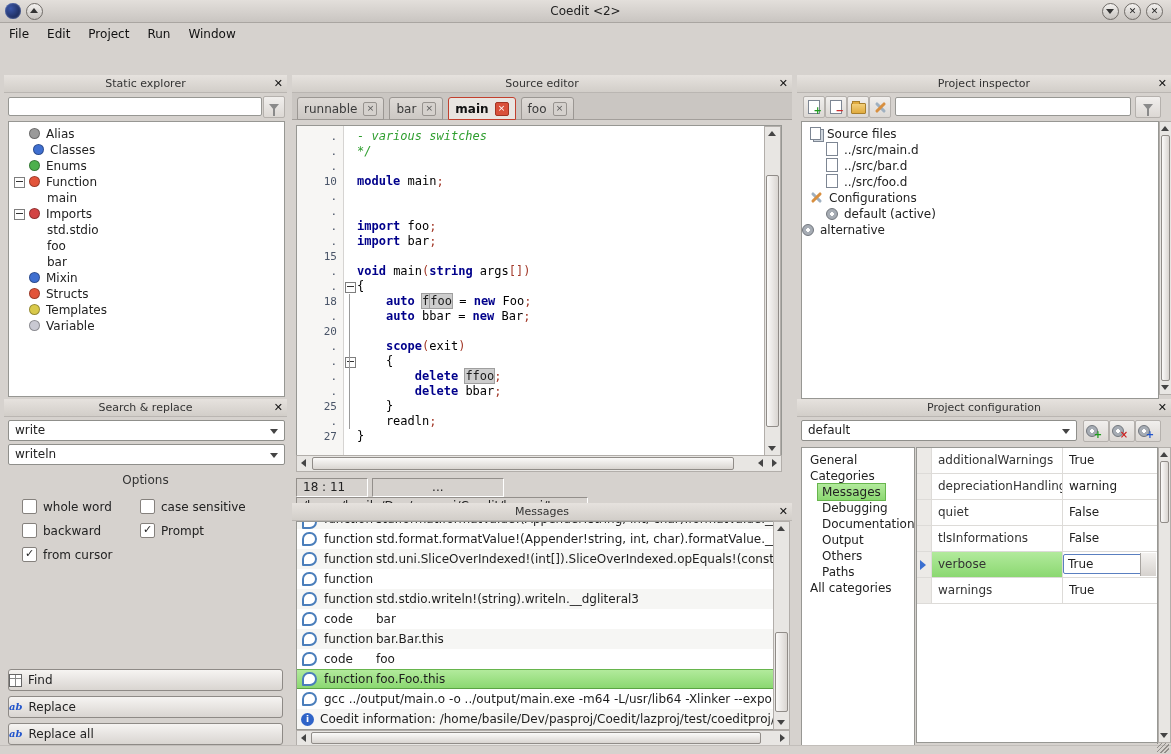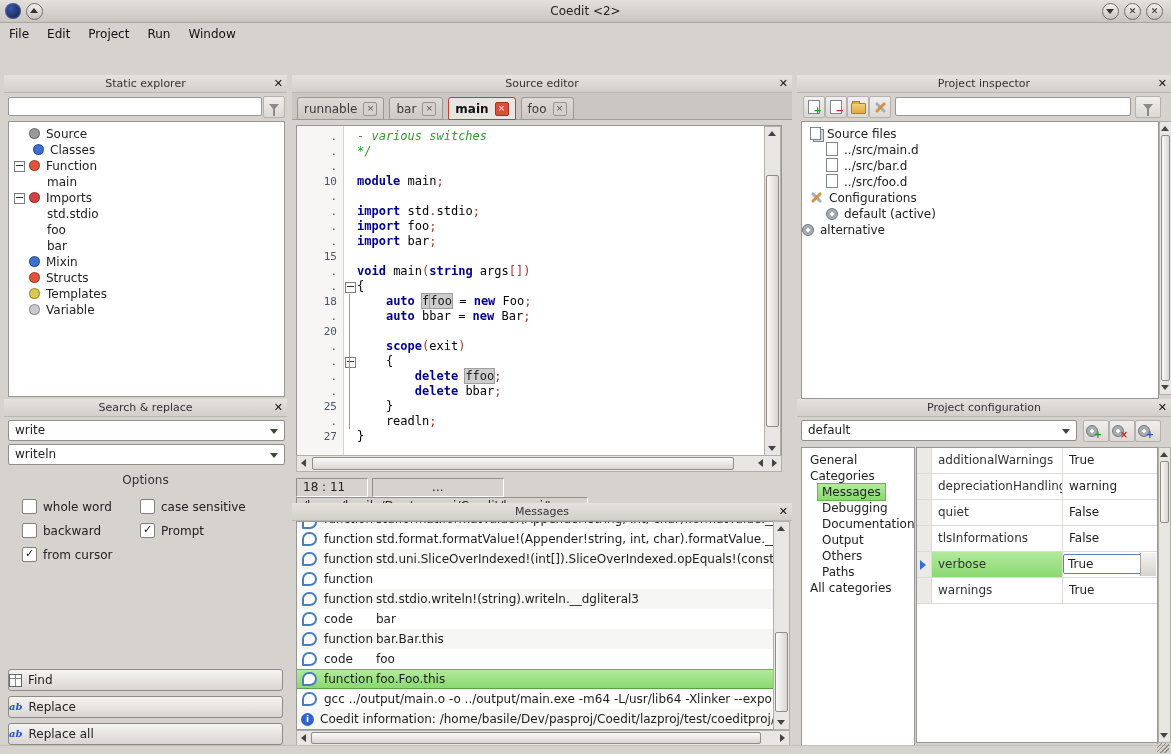--- a/index.html
+++ b/index.html
@@ -150,22 +150,23 @@
 <div class="panel" id="p-explorer" style="left:4px;top:75px;width:283px;height:320px">
   <div class="phead">
     <span>Static explorer</span>
     <span class="pclose">✕</span>
   </div>
   <input class="inputbox" style="left: 4px; top: 22px; width: 244px; height: 17px;" value="">
   <span class="tbtn" style="left:259px;top:21px">
       <span class="funnel-ic"></span>
     </span>
   <div class="whitebox" style="left:4px;top:46px;width:275px;height:270px;overflow:hidden;padding-top:4px" id="se-tree">
-      <div class="trow" style="padding-left: 20px;"><span class="dot" style="background: rgb(154, 154, 154);"></span><span>Source</span></div>
+      <div class="trow" style="padding-left: 20px;"><span class="dot" style="background: rgb(154, 154, 154);"></span><span>Alias</span></div>
       <div class="trow" style="padding-left: 24px;"><span class="dot" style="background: rgb(63, 111, 208);"></span><span>Classes</span></div>
+      <div class="trow" style="padding-left: 20px;"><span class="dot" style="background: rgb(77, 176, 77);"></span><span>Enums</span></div>
       <div class="trow" style="padding-left: 20px;"><span class="expander"></span><span class="dot" style="background: rgb(226, 84, 58);"></span><span>Function</span></div>
       <div class="trow" style="padding-left: 38px;"><span>main</span></div>
       <div class="trow" style="padding-left: 20px;"><span class="expander"></span><span class="dot" style="background: rgb(210, 68, 68);"></span><span>Imports</span></div>
       <div class="trow" style="padding-left: 38px;"><span>std.stdio</span></div>
       <div class="trow" style="padding-left: 38px;"><span>foo</span></div>
       <div class="trow" style="padding-left: 38px;"><span>bar</span></div>
       <div class="trow" style="padding-left: 20px;"><span class="dot" style="background: rgb(63, 111, 208);"></span><span>Mixin</span></div>
       <div class="trow" style="padding-left: 20px;"><span class="dot" style="background: rgb(226, 84, 58);"></span><span>Structs</span></div>
       <div class="trow" style="padding-left: 20px;"><span class="dot" style="background: rgb(217, 201, 74);"></span><span>Templates</span></div>
       <div class="trow" style="padding-left: 20px;"><span class="dot" style="background: rgb(201, 201, 210);"></span><span>Variable</span></div>
@@ -243,21 +244,21 @@
         <span class="tabclose">×</span>
       </div></div>
   <div class="whitebox" id="ed-body" style="left:4px;top:50px;width:484px;height:330px;overflow:hidden">
     <div class="gutterbg"></div>
     <div id="code-lines" style="position:absolute;left:0;top:3px;right:15px">
         <div class="codeline"><span class="lg">.</span><span class="lf"></span><span class="lc"><span class="tok-c">- various switches</span></span></div>
         <div class="codeline"><span class="lg">.</span><span class="lf"></span><span class="lc"><span class="tok-c">*/</span></span></div>
         <div class="codeline"><span class="lg">.</span><span class="lf"></span><span class="lc"></span></div>
         <div class="codeline"><span class="lg">10</span><span class="lf"></span><span class="lc"><span class="tok-k">module</span><span class="tok-t"> main</span><span class="tok-s">;</span></span></div>
         <div class="codeline"><span class="lg">.</span><span class="lf"></span><span class="lc"></span></div>
-        <div class="codeline"><span class="lg">.</span><span class="lf"></span><span class="lc"><span class="tok-k">import</span><span class="tok-t"> std</span><span class="tok-s">.</span><span class="tok-t">stdio</span><span class="tok-s">;</span></span></div>
+        <div class="codeline"><span class="lg">.</span><span class="lf"></span></div>
         <div class="codeline"><span class="lg">.</span><span class="lf"></span><span class="lc"><span class="tok-k">import</span><span class="tok-t"> foo</span><span class="tok-s">;</span></span></div>
         <div class="codeline"><span class="lg">.</span><span class="lf"></span><span class="lc"><span class="tok-k">import</span><span class="tok-t"> bar</span><span class="tok-s">;</span></span></div>
         <div class="codeline"><span class="lg">15</span><span class="lf"></span><span class="lc"></span></div>
         <div class="codeline"><span class="lg">.</span><span class="lf"></span><span class="lc"><span class="tok-k">void</span><span class="tok-t"> main</span><span class="tok-s">(</span><span class="tok-k">string</span><span class="tok-t"> args</span><span class="tok-s">[])</span></span></div>
         <div class="codeline"><span class="lg">.</span><span class="lf"><span class="foldbox"></span></span><span class="lc"><span class="tok-t">{</span></span></div>
         <div class="codeline"><span class="lg">18</span><span class="lf"></span><span class="lc"><span class="tok-t">    </span><span class="tok-k">auto</span><span class="tok-t"> </span><span class="tok-h">f</span><span class="caret"></span><span class="tok-h">foo</span><span class="tok-t"> = </span><span class="tok-k">new</span><span class="tok-t"> Foo</span><span class="tok-s">;</span></span></div>
         <div class="codeline"><span class="lg">.</span><span class="lf"></span><span class="lc"><span class="tok-t">    </span><span class="tok-k">auto</span><span class="tok-t"> bbar = </span><span class="tok-k">new</span><span class="tok-t"> Bar</span><span class="tok-s">;</span></span></div>
         <div class="codeline"><span class="lg">20</span><span class="lf"></span><span class="lc"></span></div>
         <div class="codeline"><span class="lg">.</span><span class="lf"></span><span class="lc"><span class="tok-t">    </span><span class="tok-k">scope</span><span class="tok-s">(</span><span class="tok-t">exit</span><span class="tok-s">)</span></span></div>
         <div class="codeline"><span class="lg">.</span><span class="lf"><span class="foldbox"></span></span><span class="lc"><span class="tok-t">    {</span></span></div>

